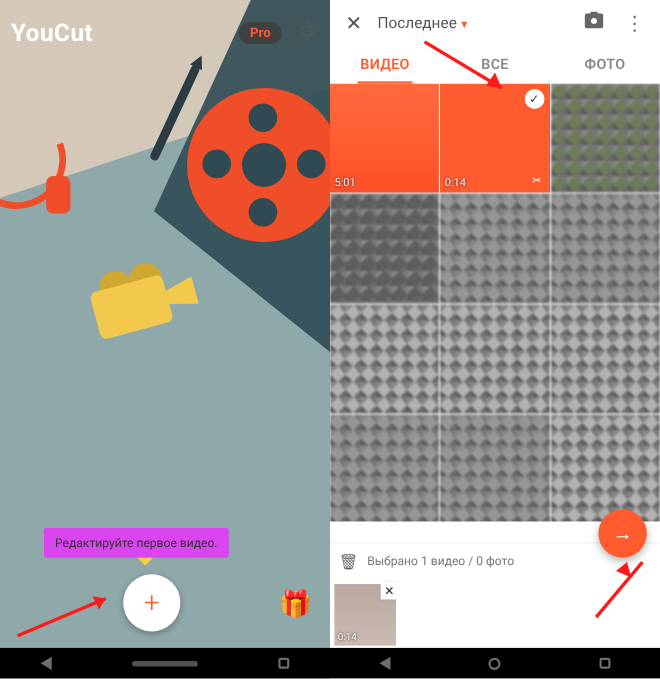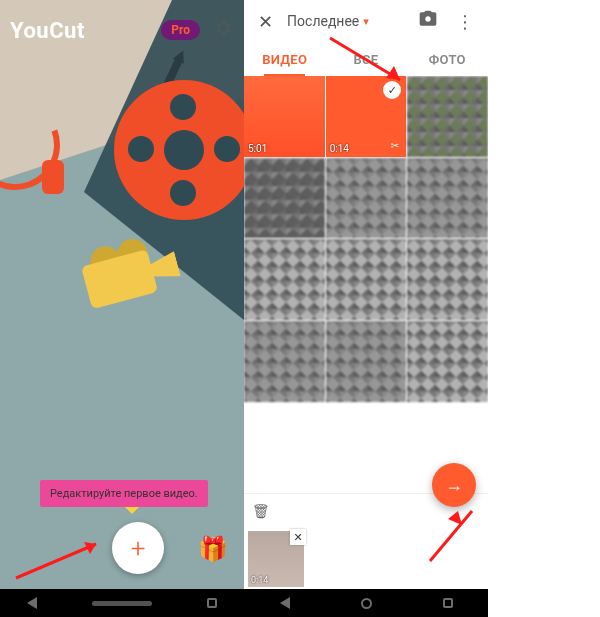--- a/index.html
+++ b/index.html
@@ -1,28 +1,28 @@
 <!DOCTYPE html>
 <html><head>
 <meta charset="utf-8">
 <style>
   * { margin: 0; padding: 0; box-sizing: border-box; }
   body { font-family: -apple-system, Roboto, Arial, sans-serif; background: #fff; width: 600px; height: 617px; overflow: hidden; }
-  .container { display: flex; width: 488px; height: 617px; }
+  .container { display: flex; width: 600px; height: 617px; }
   .pane { width: 300px; height: 617px; position: relative; overflow: hidden; }
 
   
   .left { background: #8fa8aa; }
   .left .bg-top { position: absolute; top: 0; left: 0; width: 300px; height: 180px; background: #d4c9b8; clip-path: polygon(0 0, 100% 0, 100% 45%, 0 100%); }
   .left .bg-diag { position: absolute; top: 0; right: 0; width: 160px; height: 320px; background: #2f4a53; clip-path: polygon(55% 0, 100% 0, 100% 100%, 0 60%); opacity: .9; }
 
   .left-header { position: absolute; top: 10px; left: 0; right: 0; display: flex; align-items: center; padding: 0 10px; height: 40px; z-index: 10; }
   .logo { color: #fff; font-weight: 700; font-size: 22px; letter-spacing: .5px; }
   .spacer { flex: 1; }
-  .pro-badge { background: #701a75; color: #ff5b2e; font-weight: 700; font-size: 12px; padding: 3px 10px; border-radius: 12px; margin-right: 12px; }
+  .pro-badge { background: #404040; color: #ff5b2e; font-weight: 700; font-size: 12px; padding: 3px 10px; border-radius: 12px; margin-right: 12px; }
   .gear-btn svg { fill: #4a5a5a; }
 
   .reel { position: absolute; top: 80px; right: -10px; width: 140px; height: 140px; background: #ef4e28; border-radius: 50%; }
   .reel::before { content: ""; position: absolute; inset: 50px; background: #2f4a53; border-radius: 50%; }
   .reel .hole { position: absolute; width: 26px; height: 26px; background: #2f4a53; border-radius: 50%; }
   .reel .h1 { top: 14px; left: 56px;} .reel .h2 { bottom: 14px; left: 56px;}
   .reel .h3 { left: 14px; top: 56px;} .reel .h4 { right: 14px; top: 56px;}
 
   .pen { position: absolute; top: 55px; left: 155px; width: 8px; height: 95px; background: #2a3b44; border-radius: 4px; transform: rotate(25deg); }
   .pen::after { content: ""; position: absolute; top: -10px; left: -2px; border-left: 6px solid transparent; border-right: 6px solid transparent; border-bottom: 12px solid #2a3b44; }
@@ -30,21 +30,21 @@
   .headphones { position: absolute; top: 100px; left: -30px; width: 100px; height: 100px; }
   .headphones .arc { width: 90px; height: 90px; border: 6px solid #ef4e28; border-radius: 50%; border-bottom-color: transparent; border-right-color: transparent; transform: rotate(205deg); position: absolute; }
   .headphones .cup { position: absolute; width: 22px; height: 34px; background: #ef4e28; border-radius: 6px; } .headphones .c2 { top: 60px; left: 72px; }
 
   .camera { position: absolute; top: 245px; left: 85px; width: 100px; height: 60px; transform: rotate(-15deg); }
   .camera .body { width: 68px; height: 44px; background: #f2c94c; border-radius: 6px; position: absolute; top: 8px; left: 0; }
   .camera .lens { width: 30px; height: 26px; background: #f2c94c; position: absolute; top: 17px; left: 64px; clip-path: polygon(0 30%, 100% 0, 100% 100%, 0 70%); }
   .camera .disc { position: absolute; width: 30px; height: 30px; background: #cfa832; border-radius: 50%; top: -6px; left: 10px; }
   .camera .disc2 { left: 38px; }
 
-  .tooltip { position: absolute; left: 40px; top: 480px; background: #ec4899; color: #333; font-size: 11px; padding: 7px 10px; border-radius: 2px; z-index: 5; }
+  .tooltip { position: absolute; left: 40px; top: 480px; background: #d946ef; color: #333; font-size: 11px; padding: 7px 10px; border-radius: 2px; z-index: 5; }
   .tooltip::after { content: ""; position: absolute; bottom: -7px; left: 85px; border-left: 7px solid transparent; border-right: 7px solid transparent; border-top: 7px solid #f7d33d; }
 
   .fab-add { position: absolute; left: 112px; top: 522px; width: 52px; height: 52px; background: #fff; border-radius: 50%; display: flex; align-items: center; justify-content: center; box-shadow: 0 2px 6px rgba(0,0,0,.3); z-index: 6; }
   .fab-add span { color: #ff5b2e; font-size: 26px; font-weight: 300; }
   .gift { position: absolute; right: 16px; top: 535px; font-size: 24px; }
 
   .arrow-ann { position: absolute; z-index: 20; pointer-events: none; }
   .arrow-ann svg line, .arrow-ann svg path { stroke: #ff1a1a; }
   .arrow-ann svg polygon { fill: #ff1a1a; }
 
@@ -207,20 +207,21 @@
       <div class="thumb pixelated px-light"></div>
       <div class="thumb pixelated px-light"></div>
       <div class="thumb pixelated"></div>
       <div class="thumb pixelated"></div>
       <div class="thumb pixelated px-light"></div>
     </div>
     </div>
 
     <div class="sel-bar">
       <span class="trash">🗑</span>
+      <span class="txt">Выбрано 1 видео / 0 фото</span>
     </div>
 
     <div class="fab-next">
       <span>→</span>
     </div>
 
     <div class="arrow-ann" style="right:6px; bottom:40px;">
       <svg width="70" height="70">
           <line x1="60" y1="62" x2="18" y2="12" stroke-width="3" transform="scale(1,-1) translate(0,-70)"></line>
           <polygon points="46,8 50,22 36,16"></polygon>

